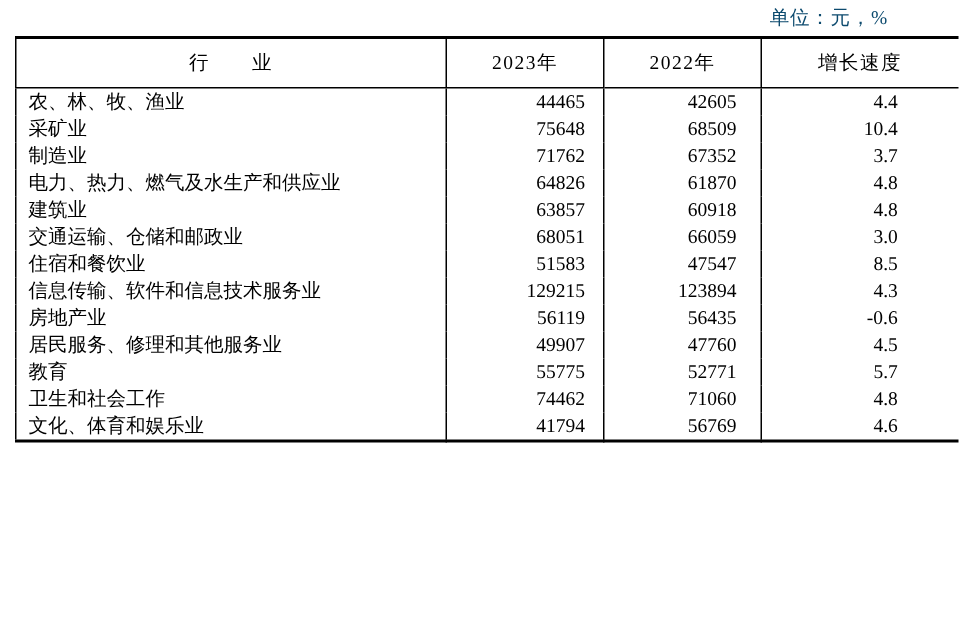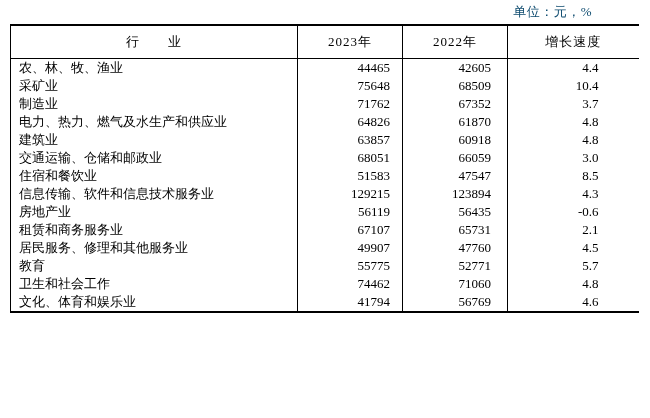--- a/index.html
+++ b/index.html
@@ -122,26 +122,20 @@
       <td class="v2022 sep">123894</td>
       <td class="growth sep">4.3</td>
     </tr>
         <tr>
       <td class="industry">房地产业</td>
       <td class="v2023 sep">56119</td>
       <td class="v2022 sep">56435</td>
       <td class="growth sep">-0.6</td>
     </tr>
         <tr>
-      <td class="industry">租赁和商务服务业</td>
-      <td class="v2023 sep">67107</td>
-      <td class="v2022 sep">65731</td>
-      <td class="growth sep">2.1</td>
-    </tr>
-        <tr>
       <td class="industry">居民服务、修理和其他服务业</td>
       <td class="v2023 sep">49907</td>
       <td class="v2022 sep">47760</td>
       <td class="growth sep">4.5</td>
     </tr>
         <tr>
       <td class="industry">教育</td>
       <td class="v2023 sep">55775</td>
       <td class="v2022 sep">52771</td>
       <td class="growth sep">5.7</td>

